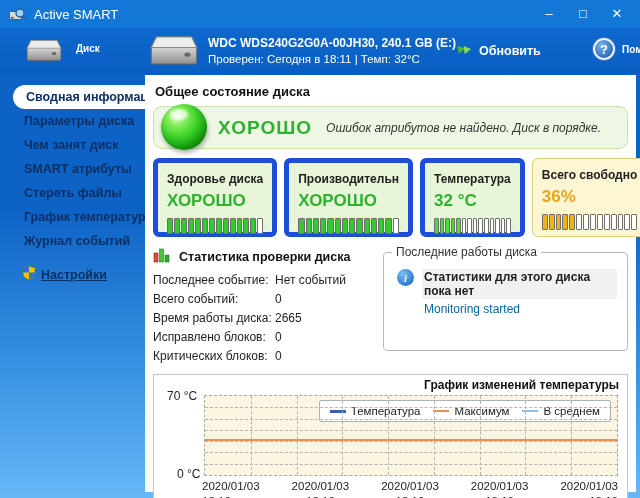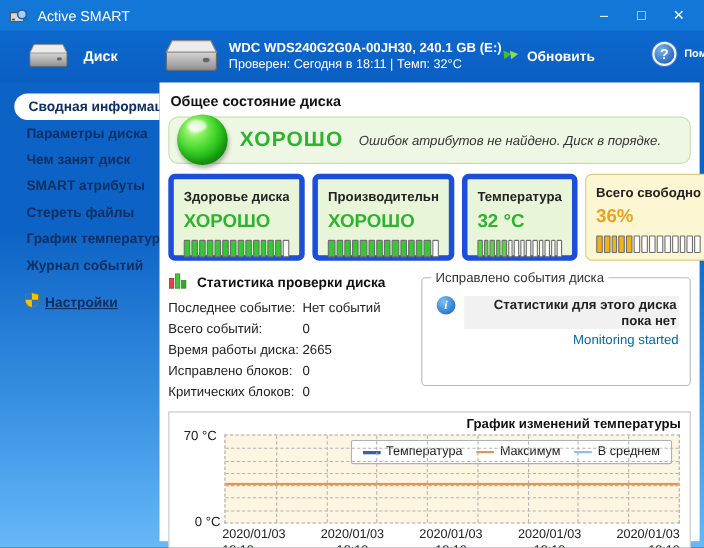--- a/index.html
+++ b/index.html
@@ -13,21 +13,21 @@
     display:flex; align-items:center; }
   .app-icon { margin-left:9px; display:flex; }
   .title-text { color:#fff; font-size:13px; margin-left:8px; }
   .win-controls { position:absolute; right:6px; top:0; height:28px; display:flex; }
   .win-btn { width:34px; text-align:center; line-height:28px; color:#fff; font-size:13px; cursor:default; }
 
   
   .toolbar { position:absolute; top:28px; left:0; right:0; height:47px;
     background:linear-gradient(180deg,#0d68cd,#0a5ec2); color:#fff; }
   .tb-disk { position:absolute; left:26px; top:11px; display:flex; align-items:center; }
-  .tb-disk-label { position:absolute; left:76px; top:15px; font-size:13px; font-weight:bold; }
+  .tb-disk-label { position:absolute; left:76px; top:15px; font-size:10px; font-weight:bold; }
   .tb-drive-icon { position:absolute; left:150px; top:7px; }
   .tb-drive-info { position:absolute; left:208px; top:7px; line-height:16px; }
   .tb-drive-name { font-size:12px; font-weight:bold; }
   .tb-drive-status { font-size:11.5px; }
   .tb-refresh { position:absolute; left:456px; top:15px; display:flex; align-items:center; gap:6px;
     font-size:12.5px; font-weight:600; }
   .tb-help { position:absolute; left:549px; top:10px; display:flex; align-items:center; gap:7px;
     font-size:10px; font-weight:600;padding-left:44px; }
   .help-icon { position:relative; width:22px; height:22px; border-radius:50%;
     background:radial-gradient(circle at 35% 30%, #7ab4e8, #2f6fc0 70%, #1d56a0);
@@ -73,21 +73,21 @@
 
   .mid-row { display:flex; gap:8px; margin-bottom:8px; }
   .stats { width:222px; }
   .stats-header { display:flex; align-items:center; gap:7px; font-size:12.5px; font-weight:bold;
     color:#111; margin-bottom:5px; }
   .stat-row { display:flex; font-size:12px; color:#222; line-height:19px; }
   .stat-label { width:122px; }
 
   .events { flex:1; border:1px solid #b5bac1; border-radius:4px; position:relative; height:99px; margin-top:5px; }
   .events-title { position:absolute; top:-8px; left:8px; background:#fff; padding:0 4px; font-size:12px; color:#333; }
-  .events-row { margin:16px 10px 12px 13px; display:flex; gap:8px; align-items:flex-start;text-align:right; }
+  .events-row { margin:16px 10px 12px 13px; display:flex; gap:8px; align-items:flex-start; }
   .info-icon { position:relative; flex:none; width:17px; height:17px; border-radius:50%;
     background:radial-gradient(circle at 35% 30%, #7fc0f0, #2f7fd6 65%, #1c5ca8);
     color:#fff; font-size:11px; font-weight:bold; font-family:"Liberation Serif", serif;
     display:flex; align-items:center; justify-content:center; }
   .info-icon::after { content:"i"; font-style:italic; }
   .events-body { flex:1; }
   .events-msg-title { font-size:12px; font-weight:bold; color:#222; background:#f1f1f1; padding:1px 2px; }
   .events-msg-detail { font-size:12px; color:#0369a1; margin-top:3px; padding-left:2px; }
 
   
@@ -328,21 +328,21 @@
               <span class="stat-value">0</span>
             </div>
             <div class="stat-row">
               <span class="stat-label">Критических блоков:</span>
               <span class="stat-value">0</span>
             </div>
           </div>
       </div>
 
       <div class="events">
-        <span class="events-title">Исправлено события диска</span>
+        <span class="events-title">Последние работы диска</span>
         <div class="events-row">
           <span class="info-icon"></span>
           <div class="events-body">
             <div class="events-msg-title">Статистики для этого диска пока нет</div>
             <div class="events-msg-detail">Monitoring started</div>
           </div>
         </div>
       </div>
     </div>
 

